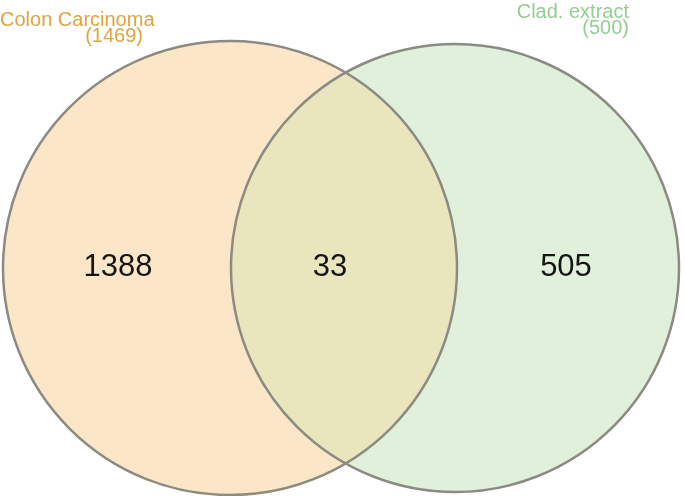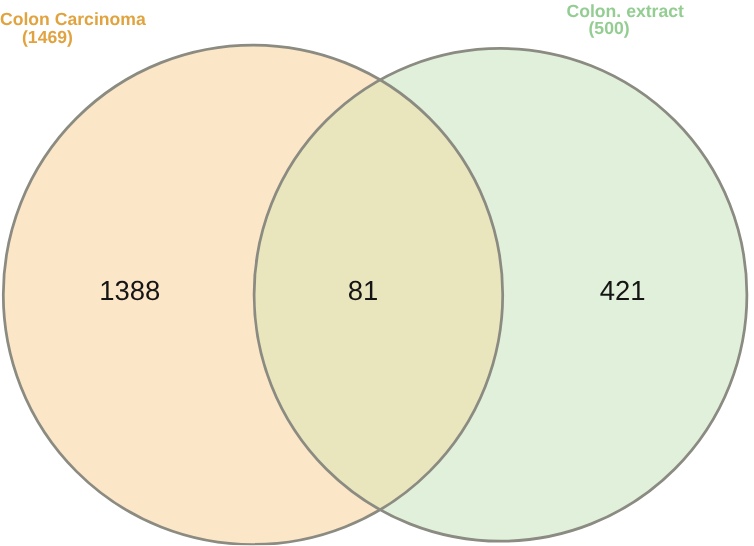--- a/index.html
+++ b/index.html
@@ -15,34 +15,34 @@
     background: #ffffff;
     font-family: "Liberation Sans", sans-serif;
   }
   .stage svg {
     position: absolute;
     left: 0;
     top: 0;
   }
   .set-label {
     position: absolute;
-    text-align: left;
-    font-size: 16px;
+    text-align: right;
+    font-size: 20px;
     line-height: 16px;
-    font-weight: 700;
+    font-weight: 400;
     letter-spacing: 0px;
     white-space: nowrap;
   }
   .set-label-left  { left: 0px;   top: 11px; width: 143px; }
   .set-label-right { left: 515px; top: 3px;  width: 114px; }
   .set-label .total-line { margin-top: 0px; margin-left: 20px; }
   .count-value {
     position: absolute;
     transform: translate(-50%, -50%);
-    font-size: 25px;
+    font-size: 31px;
     line-height: 25px;
     color: #111111;
     white-space: nowrap;
   }
   .count-left    { left: 118px; top: 265px; }
   .count-overlap { left: 330px; top: 265px; }
   .count-right   { left: 566px; top: 265px; }
 </style>
 </head>
 <body>
@@ -58,23 +58,23 @@
     <circle cx="230" cy="268" r="227" fill="none" stroke-width="2.5" stroke="#8B8B82"></circle>
     <circle cx="455" cy="268" r="224" fill="none" stroke-width="2.5" stroke="#8B8B82"></circle>
   </svg>
 
   <div class="set-label set-label-left" style="color: rgb(225, 163, 63);">
     <div>Colon Carcinoma</div>
     <div class="total-line">(1469)</div>
   </div>
 
   <div class="set-label set-label-right" style="color: rgb(148, 205, 146);">
-    <div>Colon. extract</div>
+    <div>Clad. extract</div>
     <div class="total-line">(500)</div>
   </div>
 
   <div class="count-value count-left" style="color: rgb(21, 21, 21);">1388</div>
 
-  <div class="count-value count-overlap" style="color: rgb(21, 21, 21);">81</div>
+  <div class="count-value count-overlap" style="color: rgb(21, 21, 21);">33</div>
 
-  <div class="count-value count-right" style="color: rgb(21, 21, 21);">421</div>
+  <div class="count-value count-right" style="color: rgb(21, 21, 21);">505</div>
 
 </div>
 
 </body></html>

